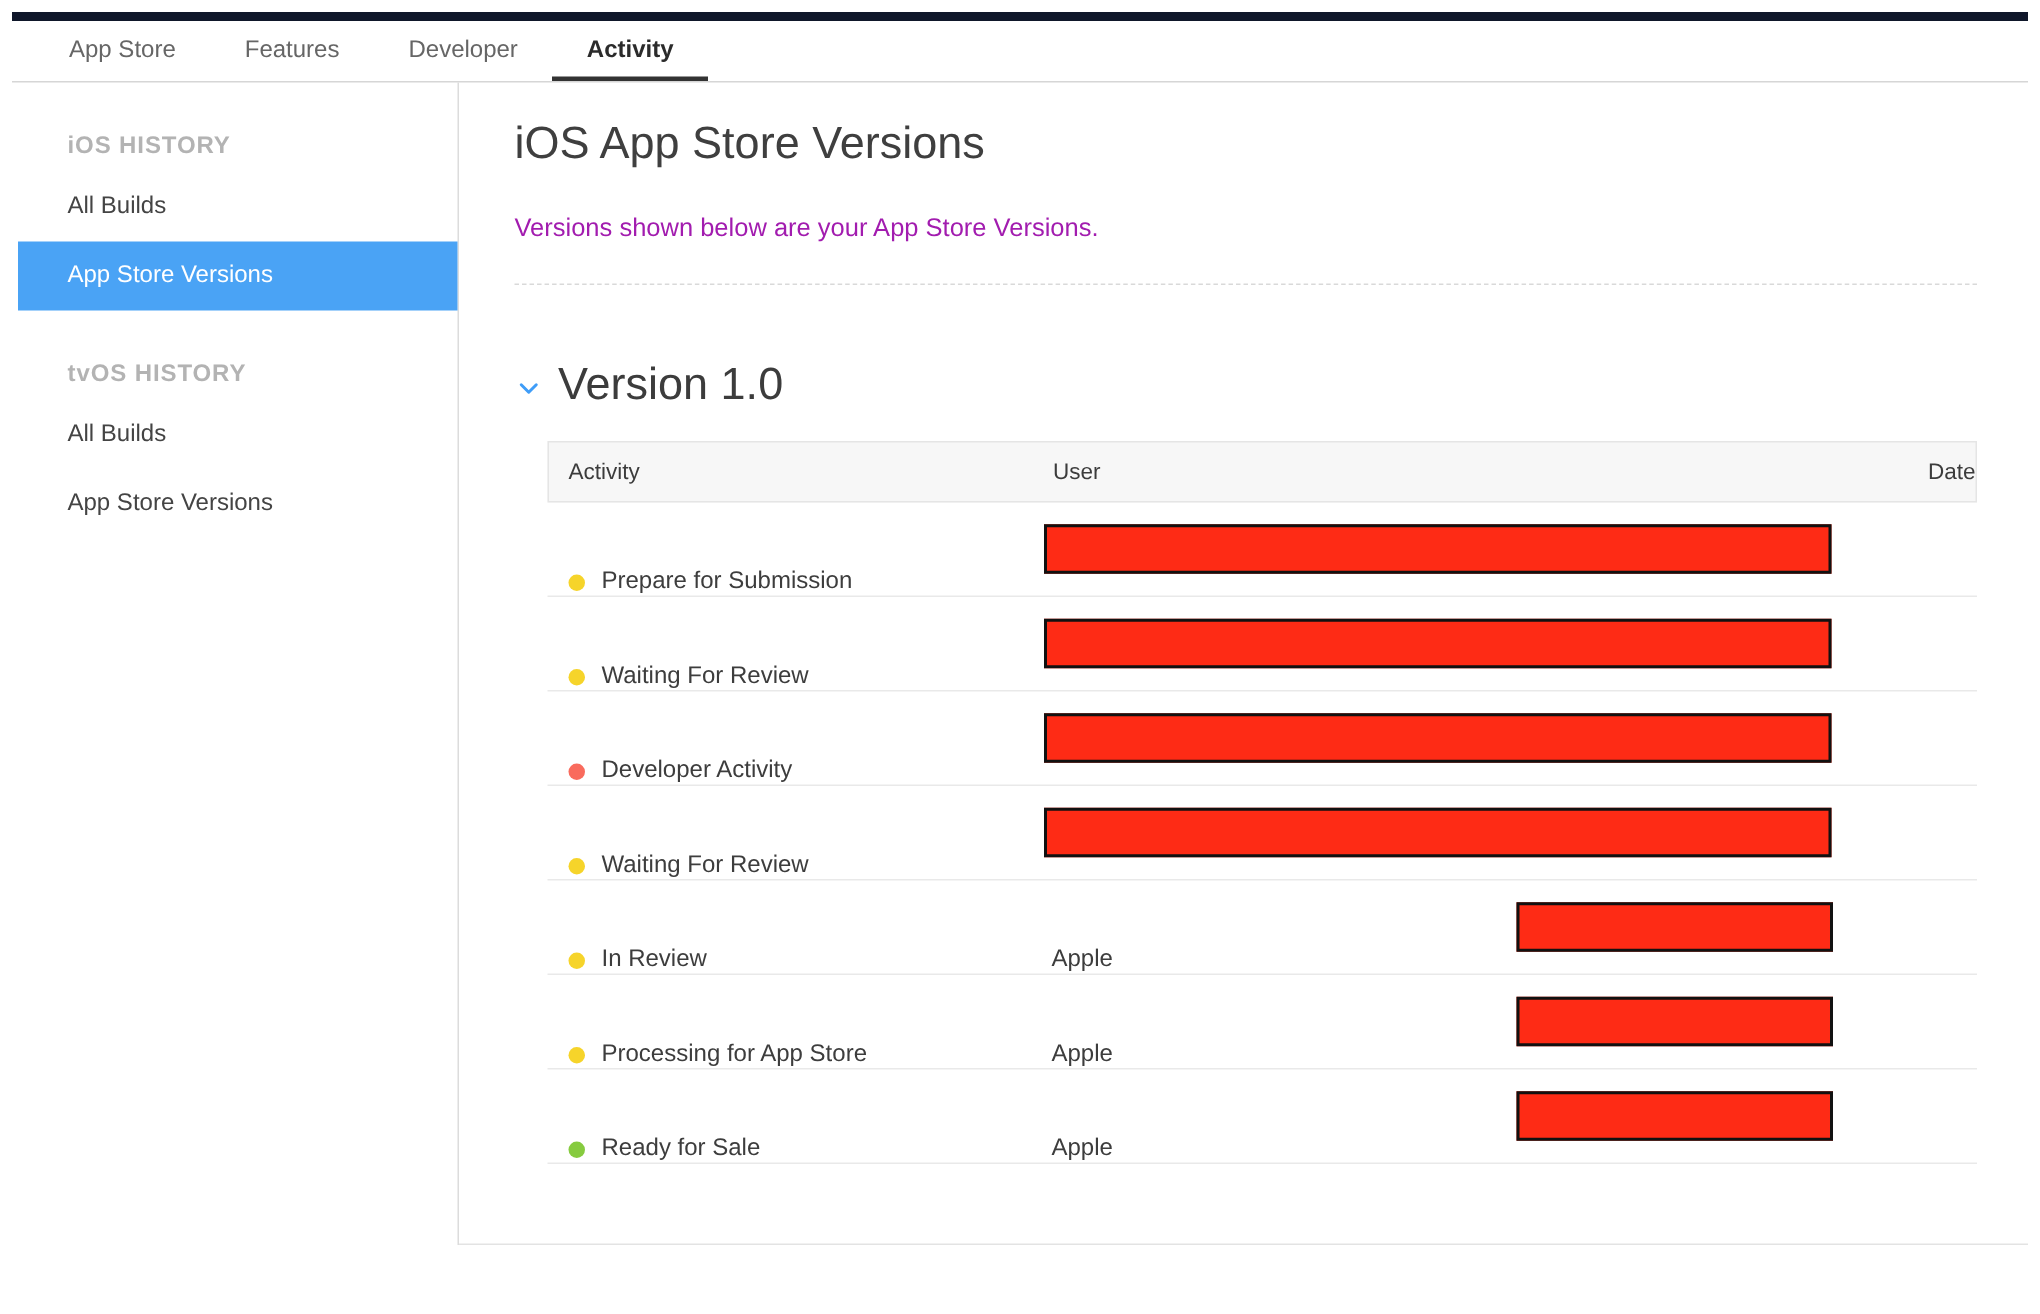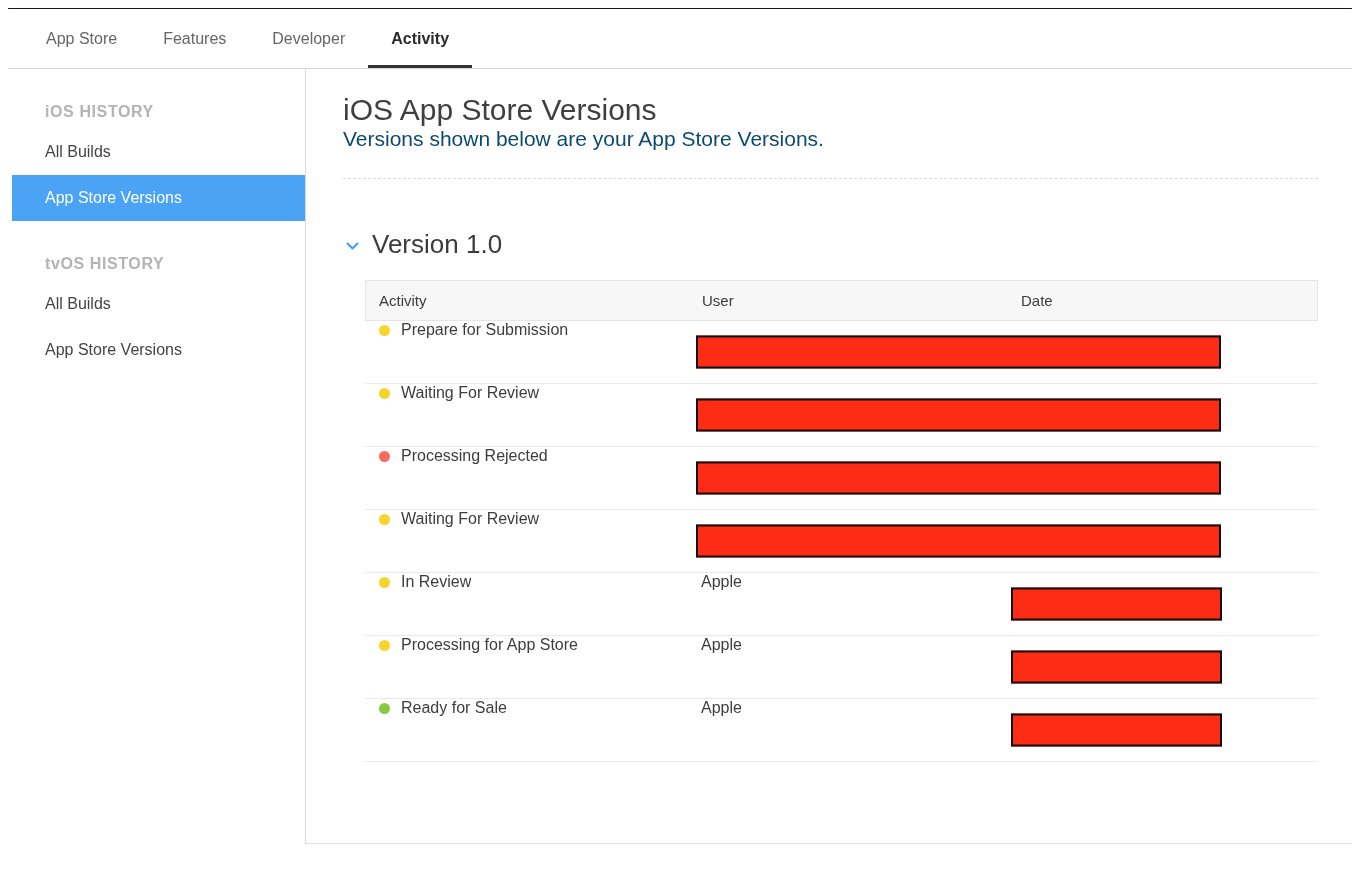--- a/index.html
+++ b/index.html
@@ -3,23 +3,23 @@
 <meta charset="utf-8">
 <style>
   * { box-sizing: border-box; margin: 0; padding: 0; }
   html, body { width: 1360px; height: 876px; background: #fff; overflow: hidden; }
   body { font-family: "Liberation Sans", sans-serif; color: #3c3c3c; }
 
   .frame { margin: 8px 8px 0 8px; }
 
   
   .topnav {
-    height: 61px;
+    height: 47px;
     background: #fff;
-    border-top: 1px solid #0f172a;
+    border-top: 6px solid #0f172a;
     border-bottom: 1px solid #d6d6d6;
     display: flex;
     align-items: stretch;
     padding-left: 15px;
   }
   .nav-tab {
     display: flex;
     align-items: center;
     padding: 0 23px;
     font-size: 16px;
@@ -70,62 +70,62 @@
     flex: 1;
     padding: 24px 34px 0 37px;
     border-bottom: 1px solid #e3e3e3;
   }
   .page-title {
     font-size: 30px;
     font-weight: 400;
     color: #3f3f3f;
   }
   .page-subtitle {
-    font-size: 21px;
-    color: #0c4a6e;
-    margin-top: 0;
+    font-size: 17px;
+    color: #a21caf;
+    margin-top: 29px;
   }
   .divider {
     border-top: 1px dashed #d9d9d9;
     margin-top: 27px;
   }
 
   .version-header {
     margin-top: 50px;
     margin-left: 3px;
     display: flex;
     align-items: center;
     gap: 13px;
   }
   .version-title {
-    font-size: 26px;
+    font-size: 30px;
     color: #3c3c3c;
     font-weight: 400;
   }
   .chev { display: inline-flex; cursor: pointer; margin-top: 4px; }
 
   
   .table { margin: 20px 0 0 22px; }
   .thead {
     display: flex;
     align-items: center;
     height: 41px;
     background: #f7f7f7;
     border: 1px solid #e5e5e5;
     font-size: 15px;
     color: #3c3c3c;
   }
   .th-activity { width: 336px; padding-left: 13px; }
   .th-user { width: 319px; }
-  .th-date { flex: 1; }
+  .th-date { flex: 1; text-align: right; }
 
   .trow {
     position: relative;
     display: flex;
-    align-items: flex-start;
+    align-items: flex-end;
     height: 63px;
     border-bottom: 1px solid #e9e9e9;
     font-size: 16px;
     color: #3d3d3d;
   }
   .cell-activity {
     width: 336px;
     padding-left: 14px;
     display: flex;
     align-items: center;
@@ -203,21 +203,21 @@
             <div class="trow">
               <div class="cell-activity">
                 <span class="dot" style="background: rgb(246, 212, 42);"></span>
                 <span>Waiting For Review</span>
               </div>
               <div class="redact full" style="background: rgb(254, 43, 21);"></div>
             </div>
             <div class="trow">
               <div class="cell-activity">
                 <span class="dot" style="background: rgb(249, 107, 93);"></span>
-                <span>Processing Rejected</span>
+                <span>Developer Activity</span>
               </div>
               <div class="redact full" style="background: rgb(254, 43, 21);"></div>
             </div>
             <div class="trow">
               <div class="cell-activity">
                 <span class="dot" style="background: rgb(246, 212, 42);"></span>
                 <span>Waiting For Review</span>
               </div>
               <div class="redact full" style="background: rgb(254, 43, 21);"></div>
             </div>

